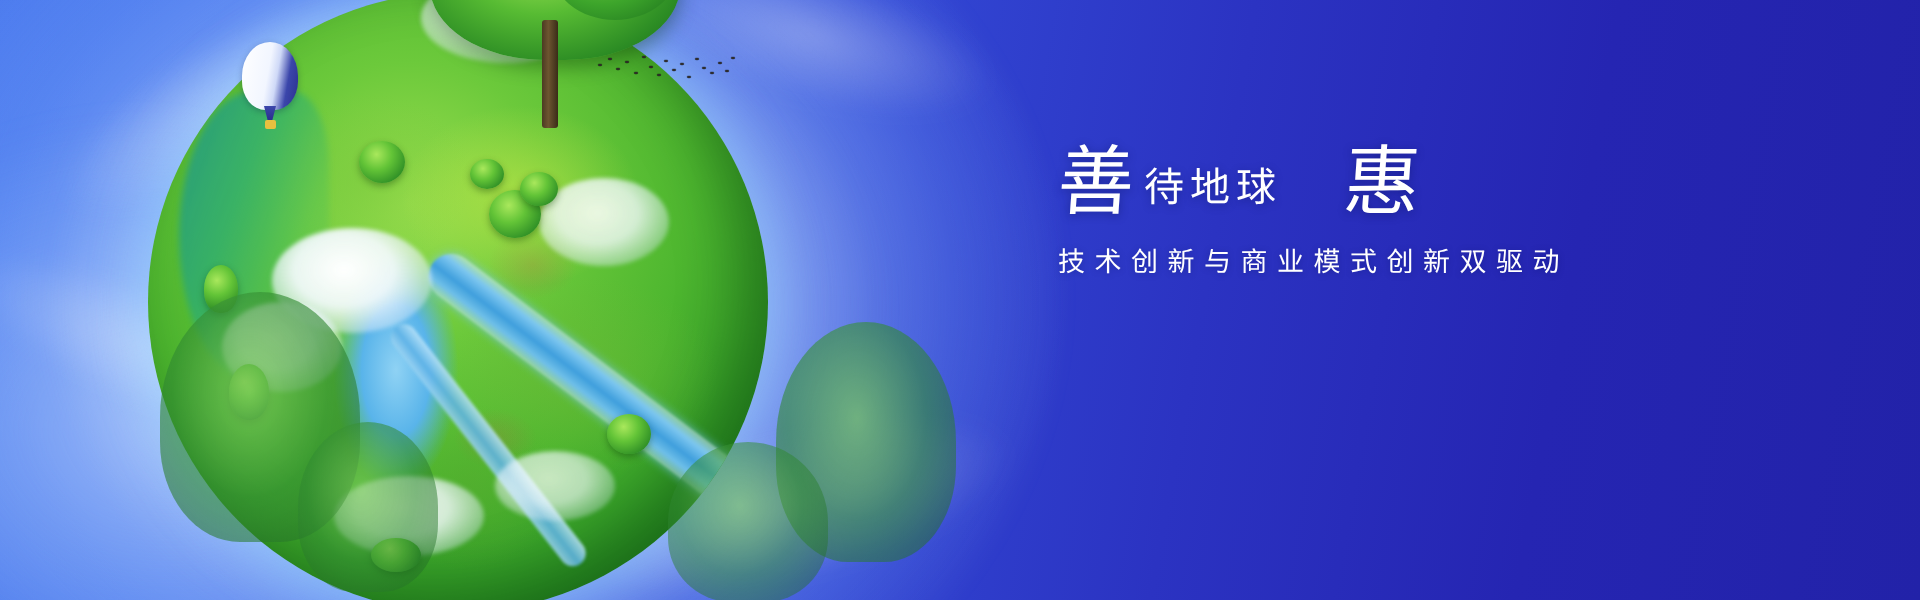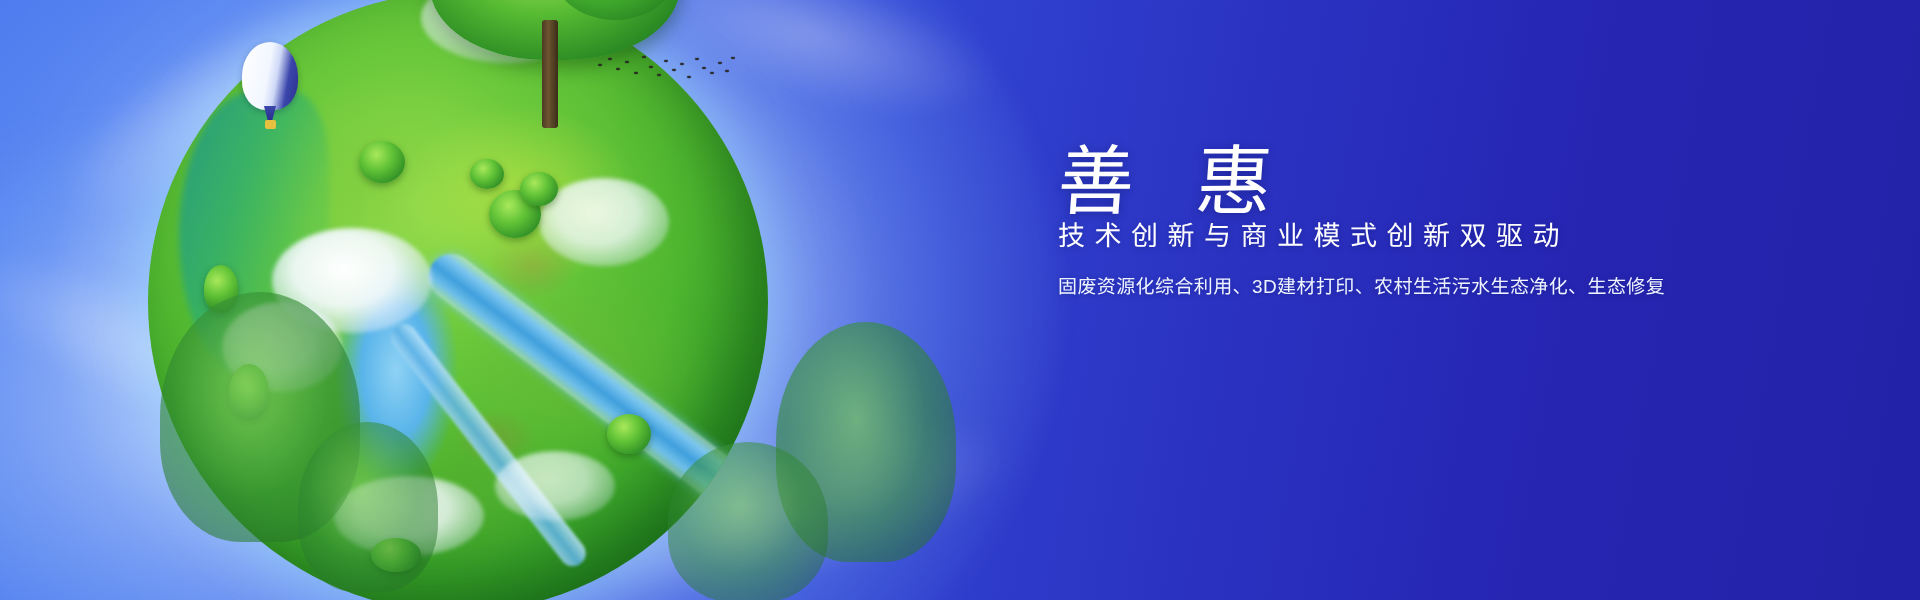--- a/index.html
+++ b/index.html
@@ -144,21 +144,21 @@
   }
   .hl-small{
     font-family:"Liberation Serif","DejaVu Serif",serif;
     font-size:40px;font-weight:400;letter-spacing:6px;
     margin-left:10px;position:relative;top:-6px;
     text-shadow:0 2px 8px rgba(10,20,90,.40);
   }
   .hl-gap{display:inline-block;width:62px;}
 
   .subtitle{
-    color:#ffffff;font-size:27px;letter-spacing:9.5px;
+    margin-top:26px;color:#ffffff;font-size:27px;letter-spacing:9.5px;
     white-space:nowrap;text-shadow:0 1px 6px rgba(10,20,90,.35);
   }
   .desc{
     margin-top:18px;color:#eef3ff;font-size:19px;letter-spacing:.4px;
     white-space:nowrap;text-shadow:0 1px 5px rgba(10,20,90,.35);
   }
 
   .cta{
     margin-top:26px;display:inline-flex;align-items:center;justify-content:center;
     gap:9px;width:116px;height:38px;padding:0 14px;
@@ -238,23 +238,23 @@
     <span style="left:116px;top:18px"></span>
       <span style="left:124px;top:8px"></span>
     <span style="left:131px;top:16px"></span>
       <span style="left:137px;top:3px"></span>
   </div>
 
   <div class="copy">
 
     <div class="headline">
       <span class="hl-big">善</span>
+      <span class="hl-small">待地球</span>
       <span class="hl-gap"></span>
       <span class="hl-big">惠</span>
     </div>
 
     <div class="subtitle">技术创新与商业模式创新双驱动</div>
 
-    <div class="desc">固废资源化综合利用、3D建材打印、农村生活污水生态净化、生态修复</div>
 
 
   </div>
 </div>
 
 </body></html>

